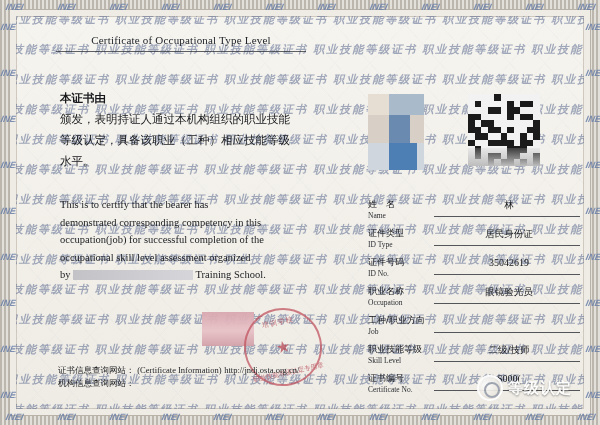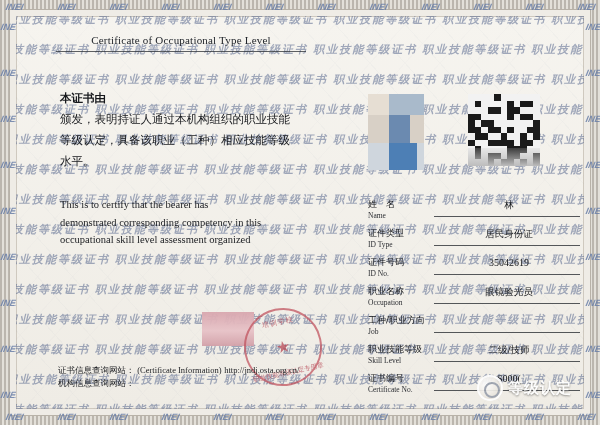--- a/index.html
+++ b/index.html
@@ -260,21 +260,27 @@
         <span class="lead">本证书由</span>
       </div>
       <div><span>颁发，表明持证人通过本机构组织的职业技能</span></div>
       <div><span>等级认定，具备该职业（工种）相应技能等级</span></div>
       <div><span>水平。</span></div>
     </div>
 
     <div class="body-en">
       <div><span>This is to certify that the bearer has</span></div>
       <div><span>demonstrated corresponding competency in this</span></div>
+      <div><span>occupation(job) for successful completion of the</span></div>
       <div><span>occupational skill level assessment organized</span></div>
+      <div>
+        <span>by</span>
+        <span class="gap" style="width:120px"></span>
+        <span>Training School.</span>
+      </div>
     </div>
 
     <div class="pink-block"></div>
     <div class="seal">
       <div class="t-top">培训学校</div>
       <div class="star">★</div>
       <div class="t-bot">职业技能等级认定专用章</div>
     </div>
 
 

